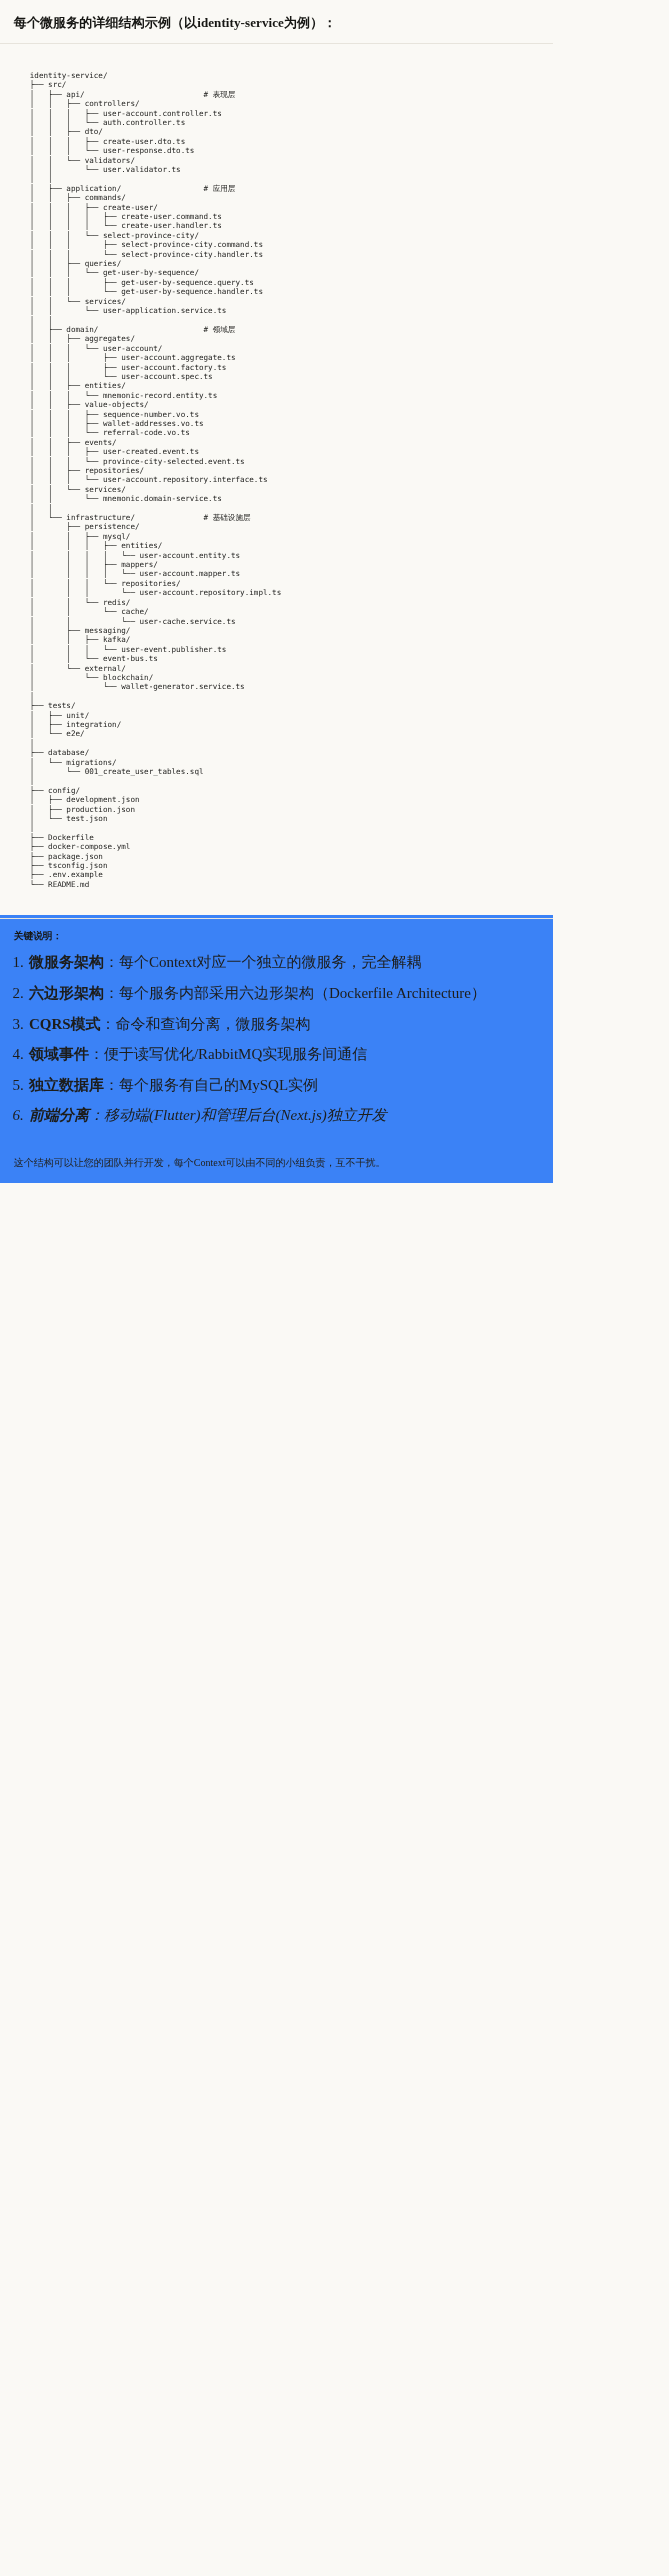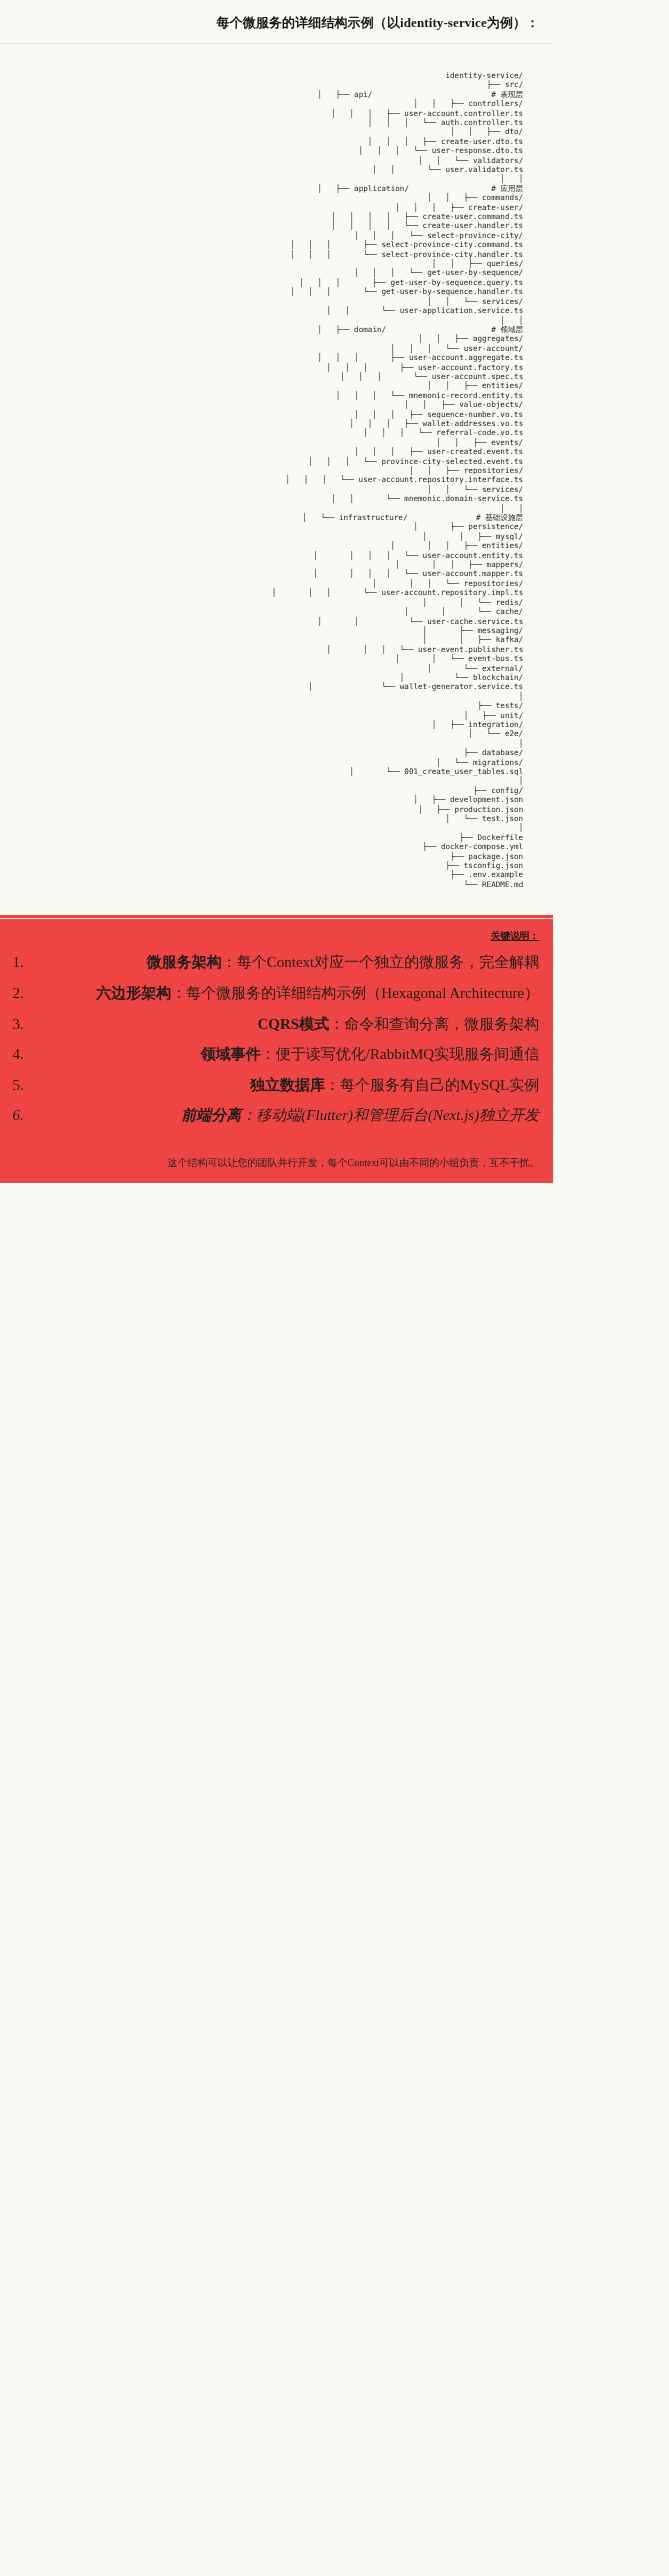--- a/index.html
+++ b/index.html
@@ -9,22 +9,21 @@
   }
   body {
     width: 669px;
     font-family: "Liberation Sans", sans-serif;
     color: #1a1a18;
     -webkit-font-smoothing: antialiased;
   }
   .page {
     width: 553px;
     box-sizing: border-box;
-    background: #ef4444;
-    text-align: right;
+    background: #3b82f6;
   }
 
   
   .title-bar {
     padding: 13.8px 13.8px 11.3px 13.8px;
     border-bottom: 0.6px solid #e7e4dc;
     background: #faf9f5;
   }
   .title {
     font-family: "Liberation Serif", "DejaVu Serif", serif;
@@ -60,21 +59,20 @@
   
   .notes {
     padding: 11.3px 13.8px 6.3px 13.8px;
   }
   .notes-heading {
     font-family: "Liberation Serif", "DejaVu Serif", serif;
     font-weight: bold;
     font-size: 9.7px;
     color: #161613;
     margin: 0 0 8.8px 0;
-    text-decoration: underline;
   }
   ol.note-list {
     margin: 0;
     padding: 0 0 0 13.8px;
     list-style: decimal;
     font-family: "Liberation Serif", "DejaVu Serif", serif;
     font-size: 15px;
     color: #1d1d1b;
   }
   ol.note-list > li {
@@ -198,21 +196,21 @@
 
   <div class="divider"></div>
 
   <div class="notes">
     <div class="notes-heading">关键说明：</div>
     <ol class="note-list">
       <li>
         <span class="note-term">微服务架构</span><span class="note-sep">：</span><span class="note-desc">每个Context对应一个独立的微服务，完全解耦</span>
       </li>
       <li>
-        <span class="note-term">六边形架构</span><span class="note-sep">：</span><span class="note-desc">每个微服务的详细结构示例（Hexagonal Architecture）</span>
+        <span class="note-term">六边形架构</span><span class="note-sep">：</span><span class="note-desc">每个服务内部采用六边形架构（Dockerfile Architecture）</span>
       </li>
       <li>
         <span class="note-term">CQRS模式</span><span class="note-sep">：</span><span class="note-desc">命令和查询分离，微服务架构</span>
       </li>
       <li>
         <span class="note-term">领域事件</span><span class="note-sep">：</span><span class="note-desc">便于读写优化/RabbitMQ实现服务间通信</span>
       </li>
       <li>
         <span class="note-term">独立数据库</span><span class="note-sep">：</span><span class="note-desc">每个服务有自己的MySQL实例</span>
       </li>

